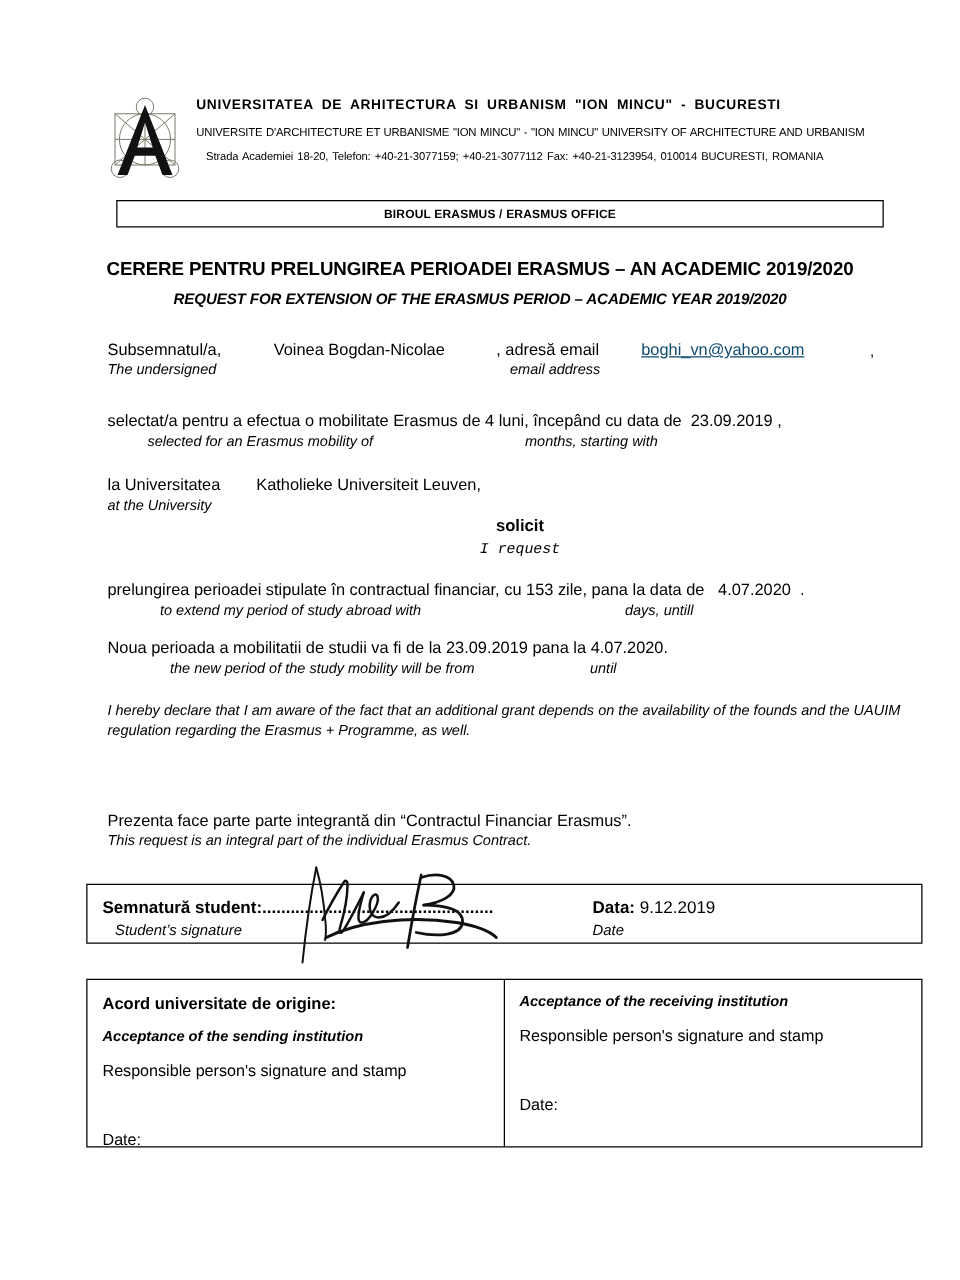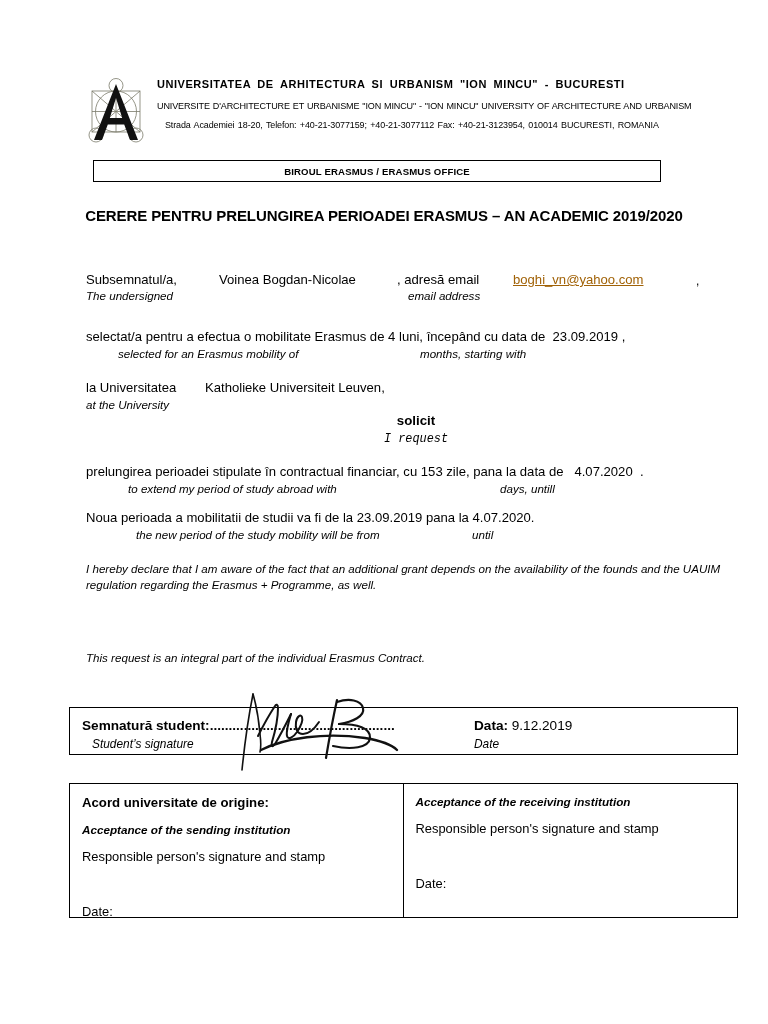--- a/index.html
+++ b/index.html
@@ -71,21 +71,21 @@
     padding-left: 8px;
     transform: scaleX(0.985);
     transform-origin: left center;
   }
 
   
   .office-banner {
     position: absolute;
     left: 93px;
     top: 160px;
-    width: 568px;
+    width: 614px;
     height: 22px;
     border: 1.6px solid #000000;
     display: flex;
     align-items: center;
     justify-content: center;
     box-sizing: border-box;
   }
   .office-banner span {
     font-size: 9.6px;
     font-weight: bold;
@@ -124,21 +124,21 @@
     font-size: 13.1px;
   }
   .ro { white-space: pre; }
   .en {
     font-style: italic;
     font-size: 11.6px;
     white-space: pre;
   }
   .fill { white-space: pre; }
   .email-link {
-    color: #a16207;
+    color: #0c4a6e;
     text-decoration: underline;
     white-space: pre;
   }
 
   .blk-name   { position: absolute; left: 0;   top: 0;   }
   .blk-name-en{ position: absolute; left: 0;   top: 17px;}
   .blk-val-name { position: absolute; left: 133px; top: 0; }
   .blk-adr    { position: absolute; left: 311px; top: 0; }
   .blk-adr-en { position: absolute; left: 322px; top: 17px;}
   .blk-email  { position: absolute; left: 427px; top: 0; }
@@ -297,20 +297,21 @@
         <div class="lh-line3">Strada  Academiei 18-20,    Telefon:  +40-21-3077159; +40-21-3077112    Fax:  +40-21-3123954,   010014  BUCURESTI,  ROMANIA</div>
       </div>
     </div>
   </div>
 
   <div class="office-banner">
     <span>BIROUL ERASMUS / ERASMUS OFFICE</span>
   </div>
 
   <div class="doc-title">CERERE PENTRU PRELUNGIREA PERIOADEI ERASMUS – AN ACADEMIC 2019/2020</div>
+  <div class="doc-subtitle">REQUEST FOR EXTENSION OF THE ERASMUS PERIOD – ACADEMIC YEAR 2019/2020</div>
 
   <div class="body-area">
 
     <span class="ro blk-name">Subsemnatul/a,</span>
     <span class="en blk-name-en">The undersigned</span>
     <span class="fill blk-val-name">Voinea Bogdan-Nicolae</span>
     <span class="ro blk-adr">, adresă email</span>
     <span class="en blk-adr-en">email address</span>
     <span class="email-link blk-email">boghi_vn@yahoo.com</span>
     <span class="blk-comma">,</span>
@@ -332,20 +333,21 @@
 
     <span class="ro blk-new">Noua perioada a mobilitatii de studii va fi de la 23.09.2019 pana la 4.07.2020.</span>
     <span class="en blk-new-en">the new period of the study mobility will be from</span>
     <span class="en blk-new-en2">until</span>
 
     <div class="decl">
       <div class="decl-en">I hereby declare that I am aware of the fact that an additional grant depends on the availability of the founds and the UAUIM regulation regarding the Erasmus + Programme, as well.</div>
     </div>
 
     <div class="integral">
+      <div class="integral-ro">Prezenta face parte parte integrantă din “Contractul Financiar Erasmus”.</div>
       <div class="integral-en">This request is an integral part of the individual Erasmus Contract.</div>
     </div>
   </div>
 
   <div class="sig-box">
     <span class="sig-label">Semnatură student:.................................................</span>
     <span class="sig-label-en">Student’s signature</span>
     <span class="date-label"><b>Data:</b> <span>9.12.2019</span></span>
     <span class="date-label-en">Date</span>
   </div>

